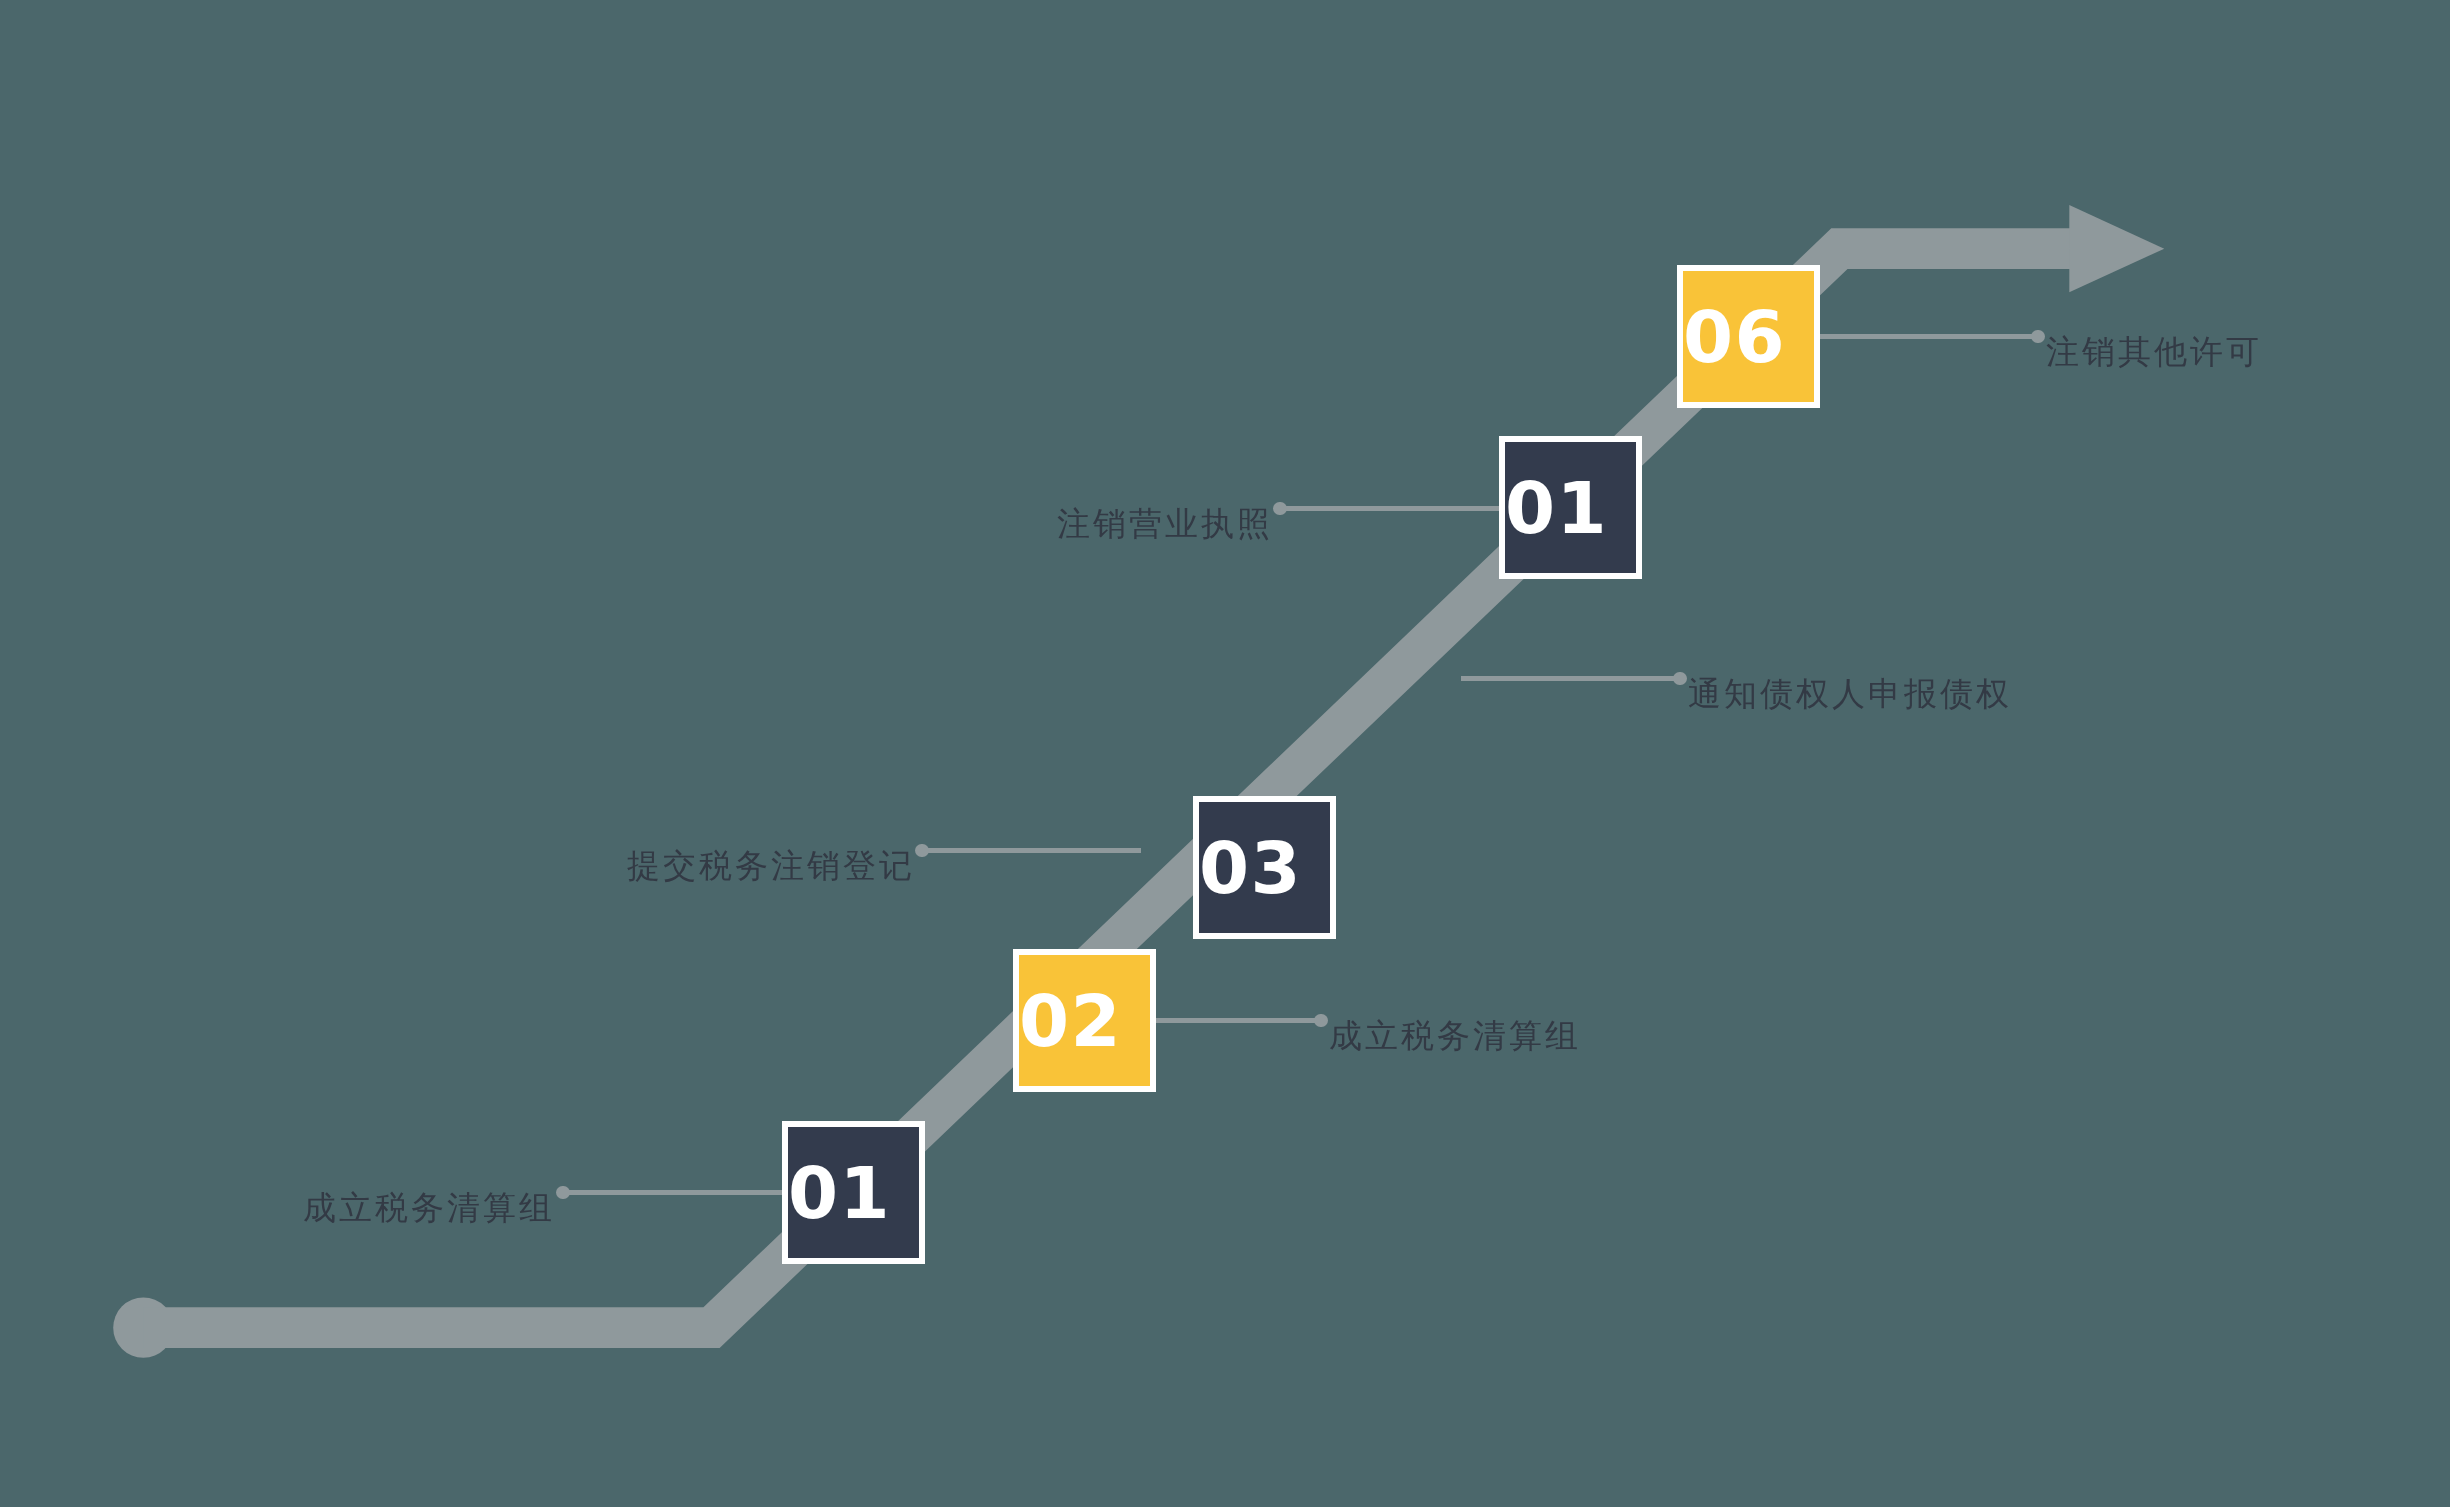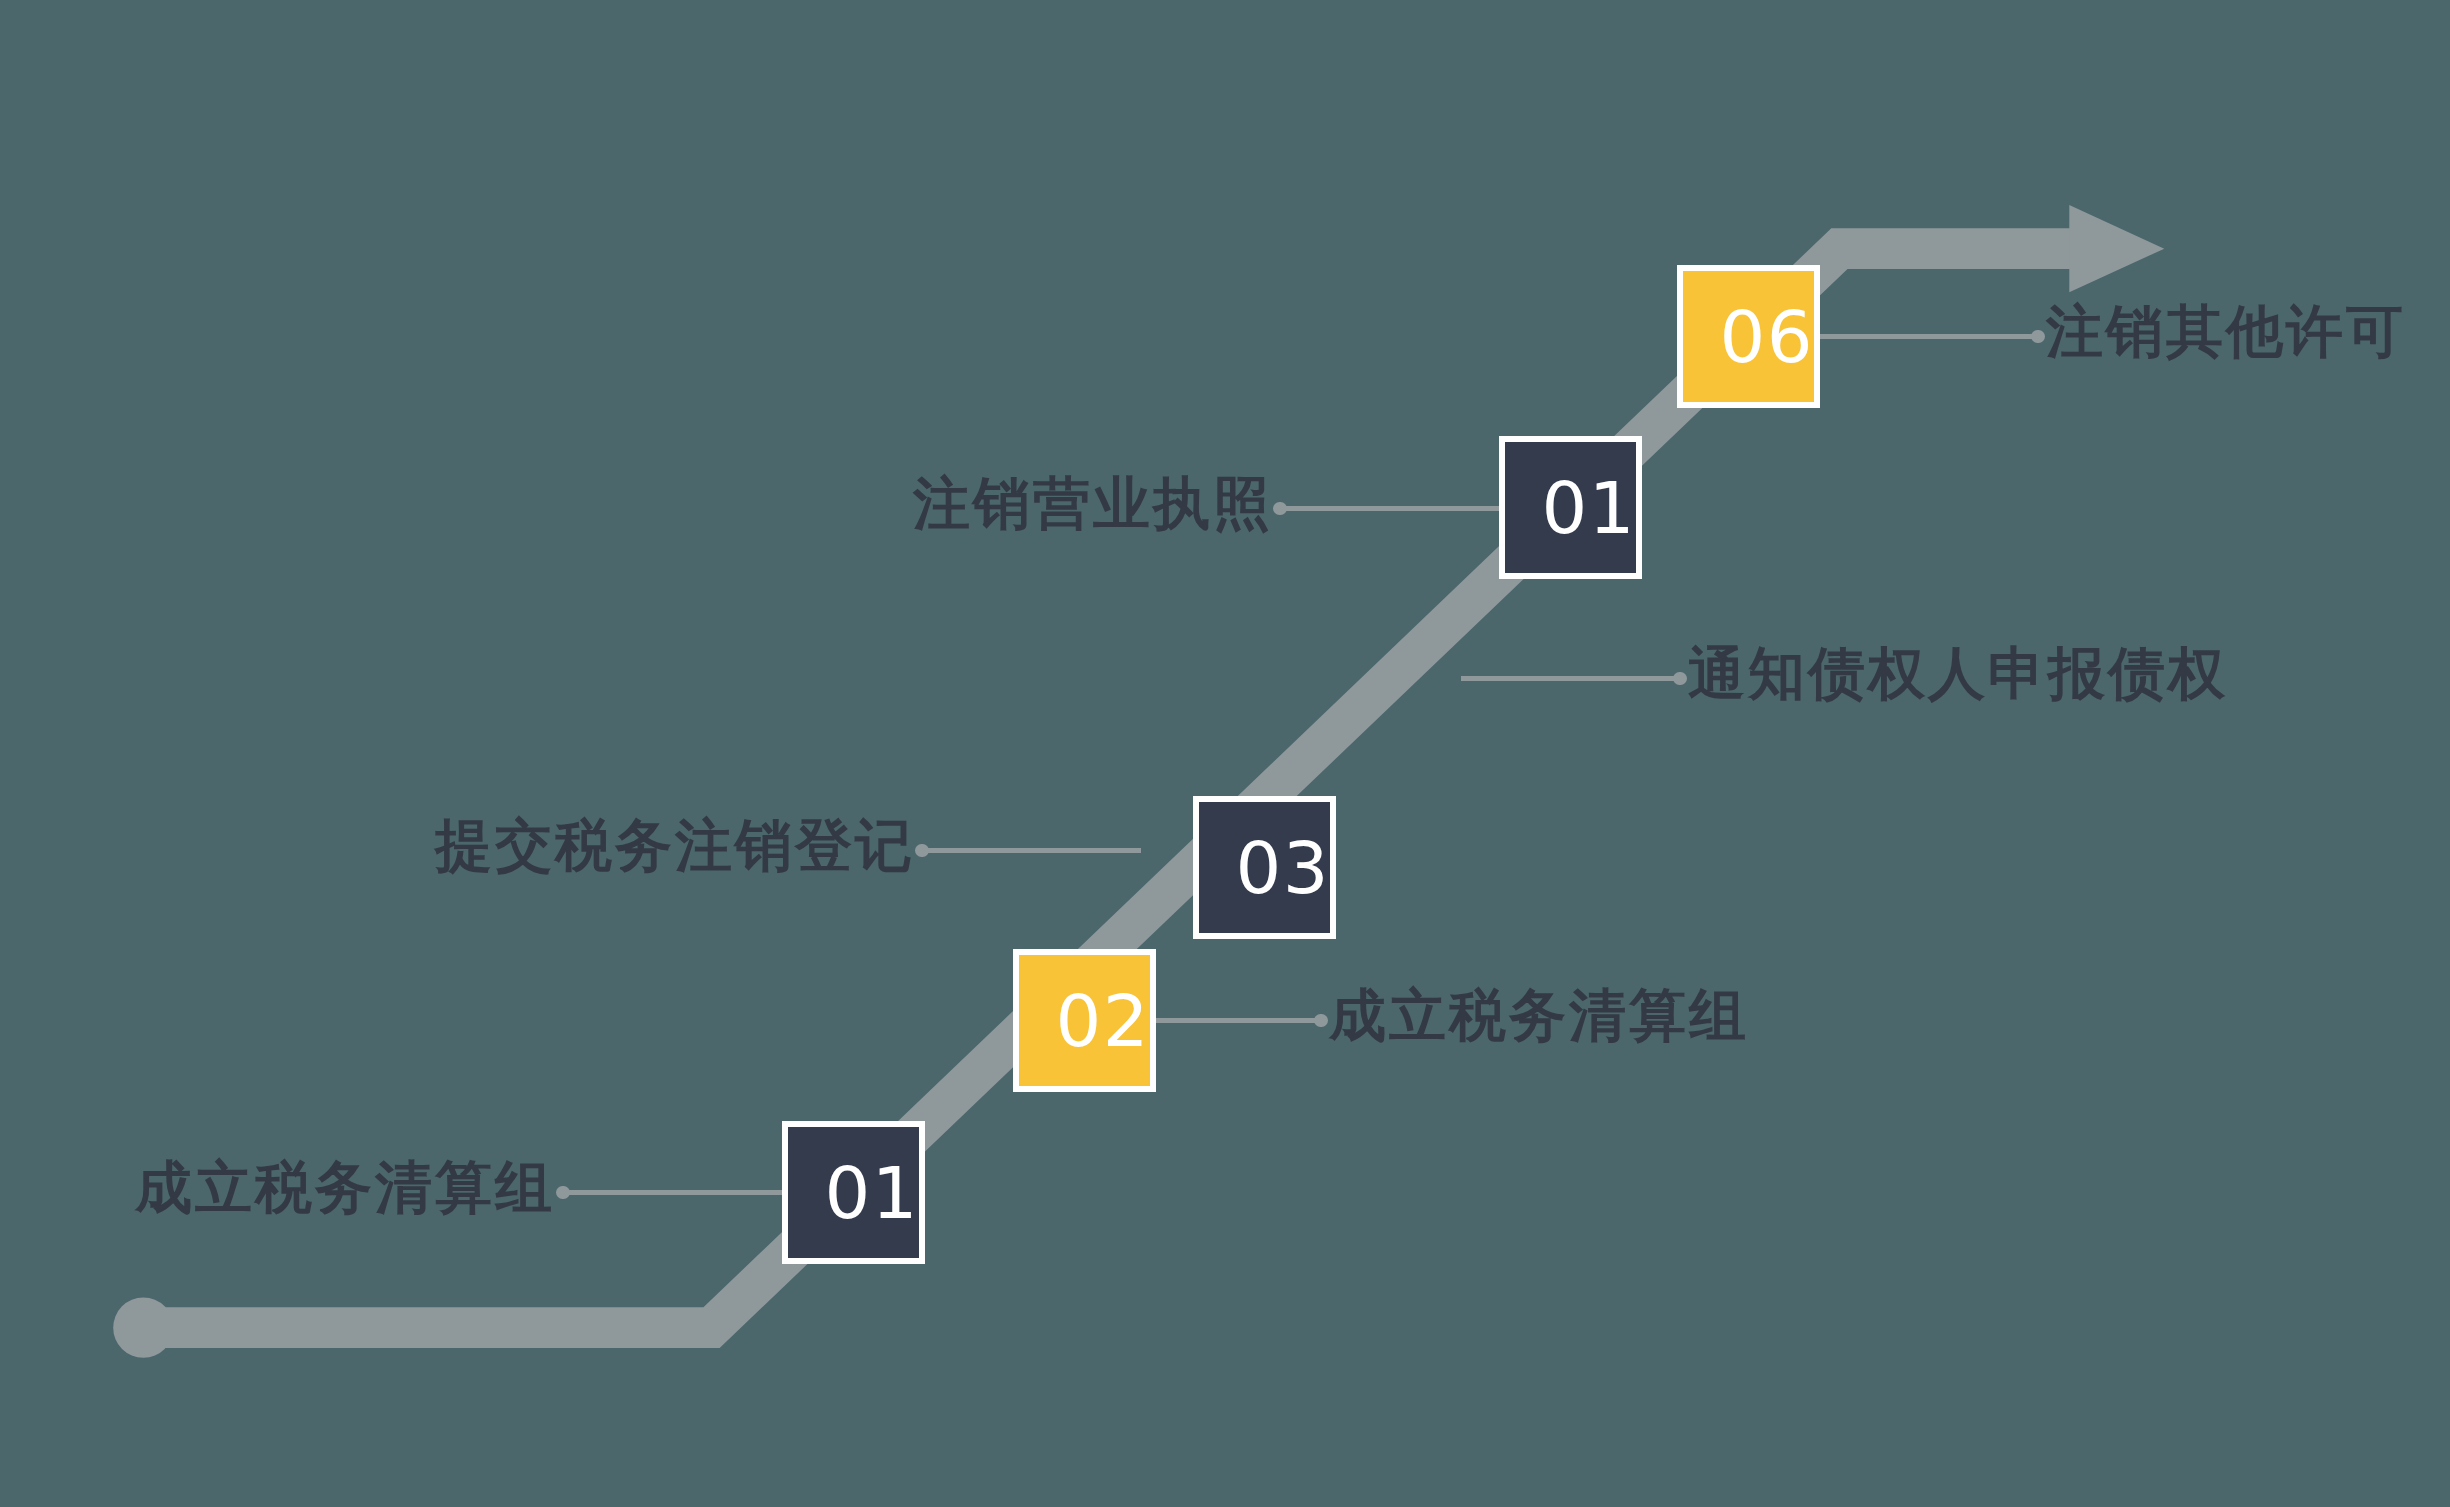--- a/index.html
+++ b/index.html
@@ -30,39 +30,40 @@
     z-index:0;
   }
   svg.flow .l{fill:none;stroke:var(--line);stroke-width:54;stroke-linejoin:miter;}
   svg.flow .g{fill:var(--line);}
 
   .box{
     position:absolute;
     width:131px;height:131px;
     box-sizing:content-box;
     border:6px solid var(--box-border);
-    display:flex;align-items:center;justify-content:flex-end;
+    display:flex;align-items:center;justify-content:flex-start;
     z-index:2;
-    font-weight:normal;
+    font-weight:bold;
     font-size:72px;
     color:var(--number-text);
     letter-spacing:1.5px;
   }
   .box.dark{background:var(--dark-box);}
   .box.yellow{background:var(--yellow-box);}
 
   .step-label{
     position:absolute;
     z-index:2;
     transform:translateY(-54%);
     white-space:nowrap;
-    font-weight:bold;
-    font-size:57px;
+    font-weight:normal;
+    font-size:33px;
     letter-spacing:3px;
     color:var(--label-text);
+    margin-top:18px;
   }
   .connector{
     position:absolute;
     height:4.5px;
     width:219px;
     background:var(--line);
     z-index:1;
   }
   .connector .dot{
     position:absolute;

